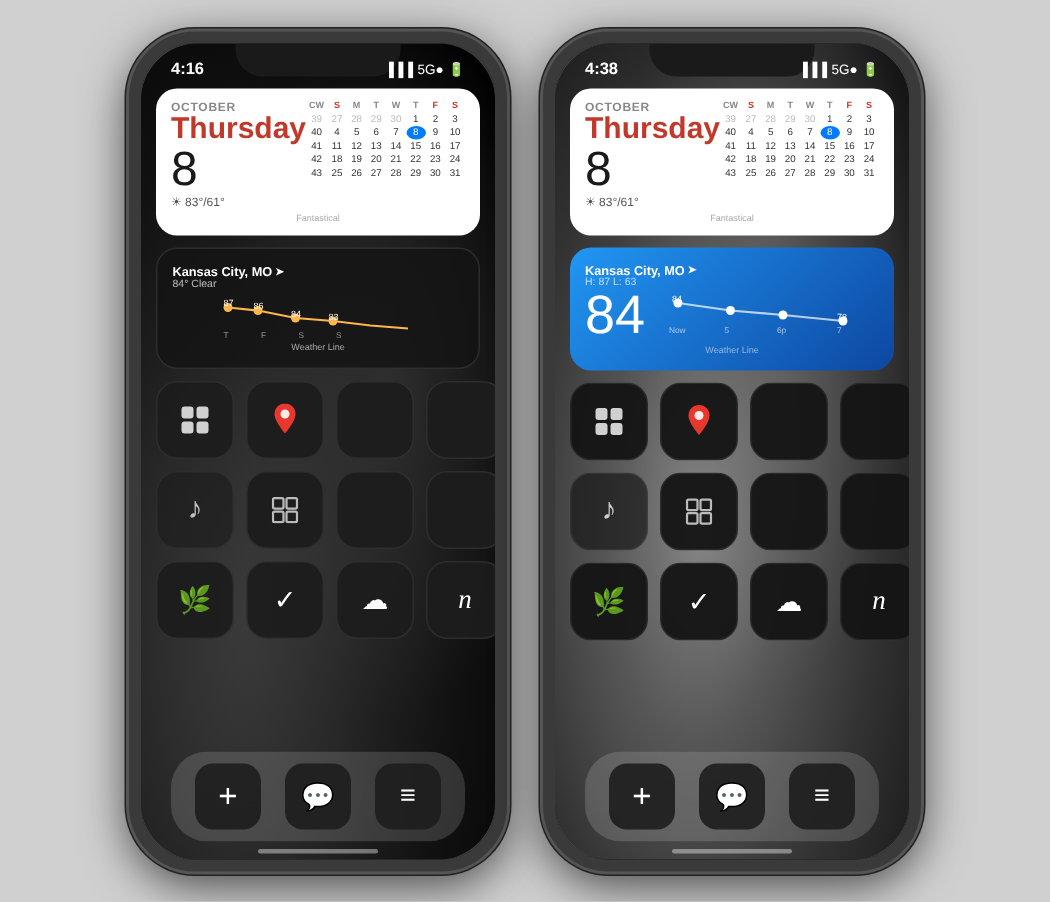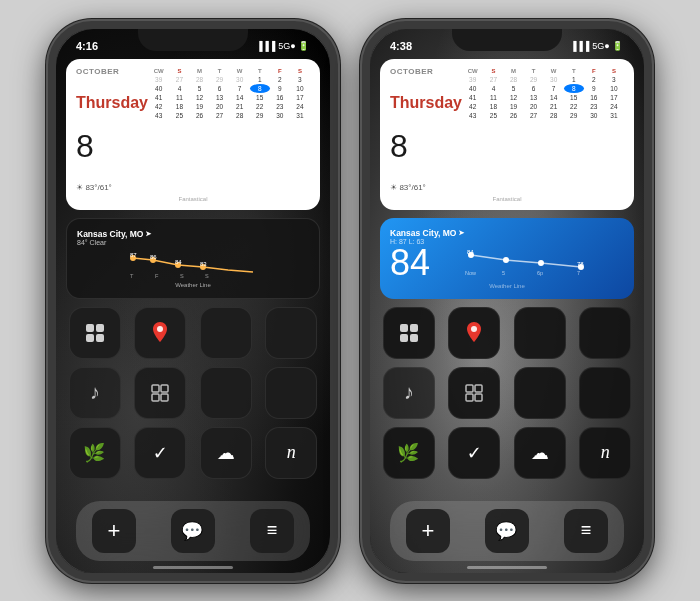--- a/index.html
+++ b/index.html
@@ -10,21 +10,21 @@
       display: flex;
       align-items: center;
       justify-content: center;
       gap: 24px;
       font-family: -apple-system, BlinkMacSystemFont, 'Helvetica Neue', sans-serif;
       overflow: hidden;
     }
 
     .phone-container {
       position: relative;
-      width: 290px;
+      width: 252px;
       height: 560px;
     }
 
     .phone-frame {
       position: absolute;
       inset: 0;
       border-radius: 44px;
       border: 8px solid #3a3a3a;
       background: #1a1a1a;
       box-shadow:
@@ -126,33 +126,32 @@
     .cal-header {
       display: flex;
       justify-content: space-between;
       align-items: flex-start;
       margin-bottom: 4px;
     }
 
     .cal-left {
       display: flex;
       flex-direction: column;
-      gap: 19px;
     }
 
     .cal-month {
       font-size: 8px;
       font-weight: 700;
       color: #888;
       text-transform: uppercase;
       letter-spacing: 0.5px;
     }
 
     .cal-day-name {
-      font-size: 16px;
+      font-size: 20px;
       font-weight: 700;
       color: #c0392b;
       line-height: 1;
     }
 
     .cal-date-num {
       font-size: 32px;
       font-weight: 200;
       color: #1a1a1a;
       line-height: 1;

